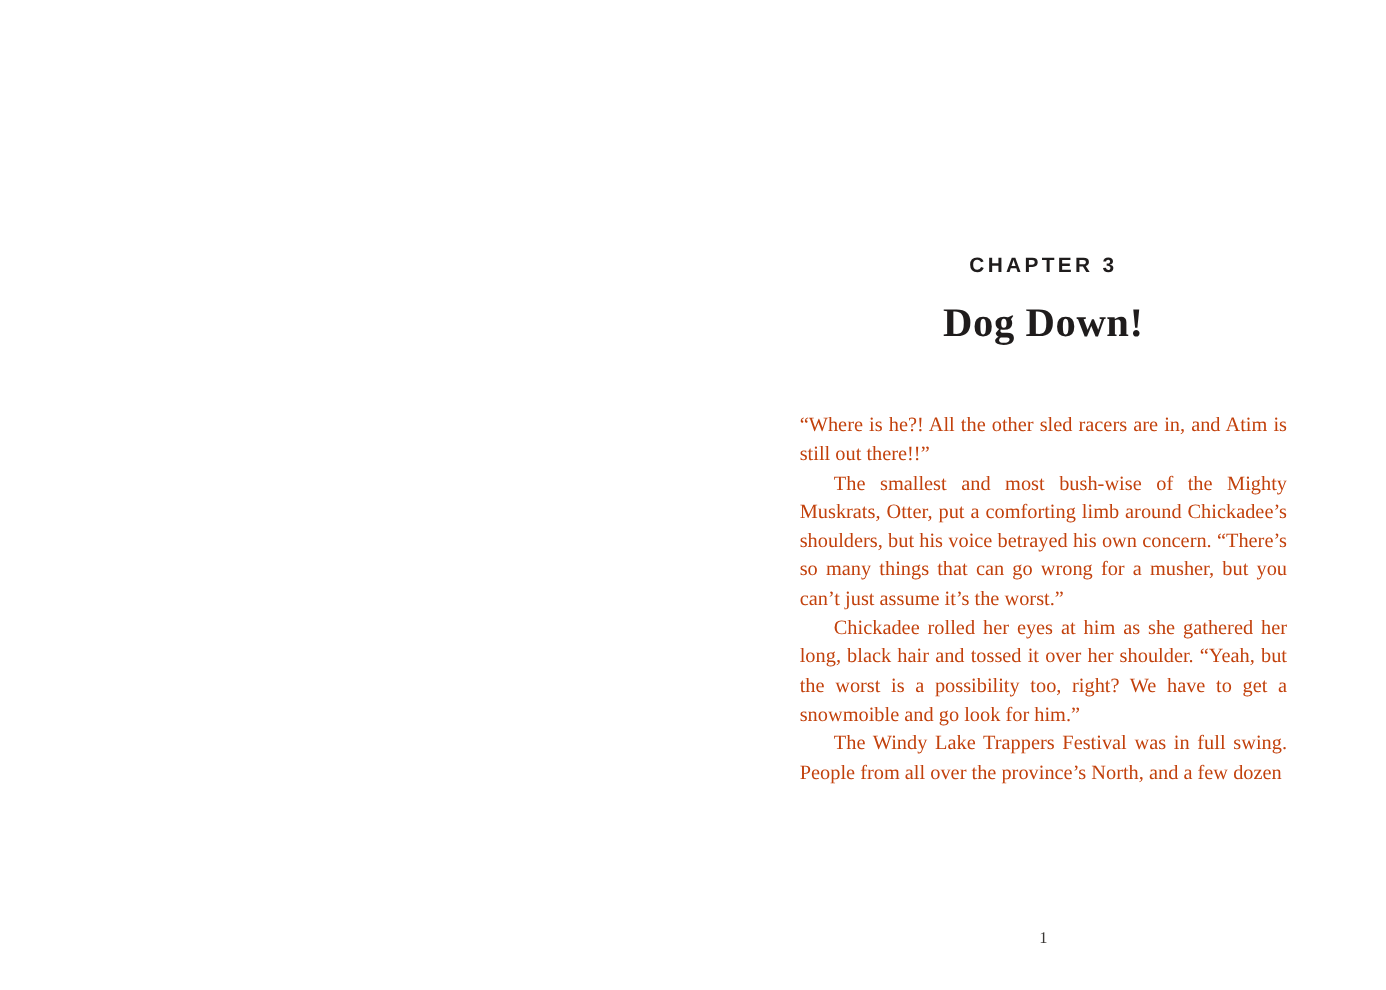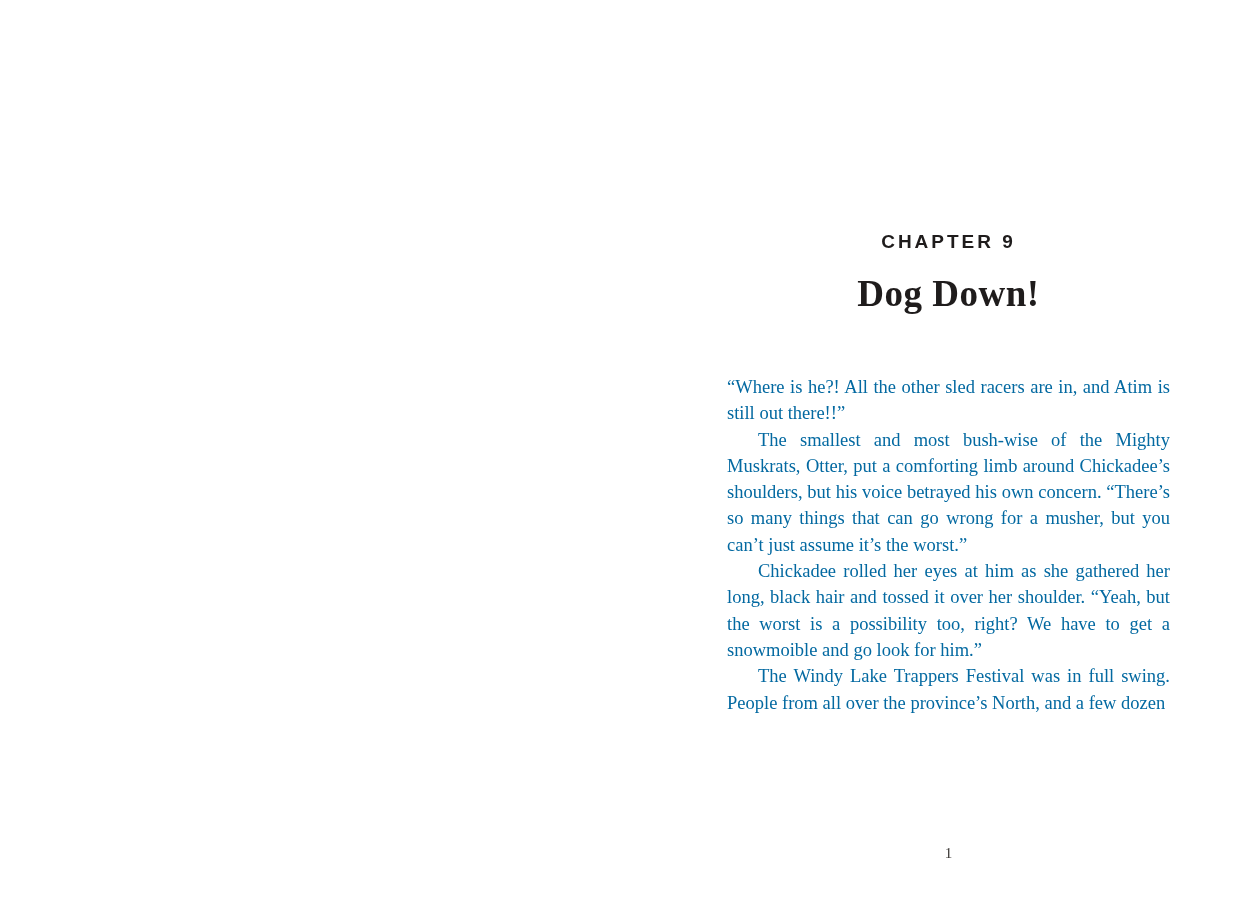--- a/index.html
+++ b/index.html
@@ -55,21 +55,21 @@
     letter-spacing: 0.5px;
     color: #1f1c1c;
   }
   .body-text {
     position: absolute;
     left: 97px;
     top: 374px;
     width: 443px;
     font-size: 18.5px;
     line-height: 26.3px;
-    color: #0369a1;
+    color: #c2410c;
     text-align: justify;
   }
   .body-text p {
     margin: 0;
     padding: 0;
   }
   .body-text p.indent {
     text-indent: 31px;
   }
   .page-number {
@@ -85,21 +85,21 @@
 </style>
 </head>
 <body>
 
 <div class="spread">
 
   <div class="page-left"></div>
 
   <div class="page-right">
 
-    <div class="chapter-label">CHAPTER 9</div>
+    <div class="chapter-label">CHAPTER 3</div>
 
     <div class="chapter-title">Dog Down!</div>
 
     <div class="body-text">
         <p class="noindent">“Where is he?! All the other sled racers are in, and Atim is still out there!!”</p>
         <p class="indent">The smallest and most bush-wise of the Mighty Muskrats, Otter, put a comforting limb around Chickadee’s shoulders, but his voice betrayed his own concern. “There’s so many things that can go wrong for a musher, but you can’t just assume it’s the worst.”</p>
         <p class="indent">Chickadee rolled her eyes at him as she gathered her long, black hair and tossed it over her shoulder. “Yeah, but the worst is a possibility too, right? We have to get a snowmoible and go look for him.”</p>
         <p class="indent">The Windy Lake Trappers Festival was in full swing. People from all over the province’s North, and a few dozen</p>
       </div>
 

